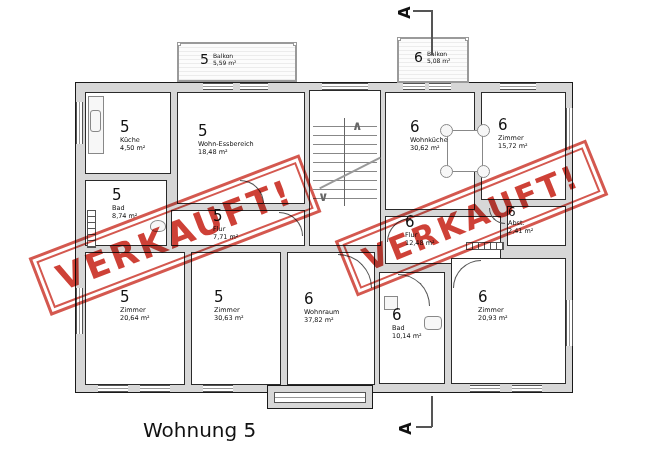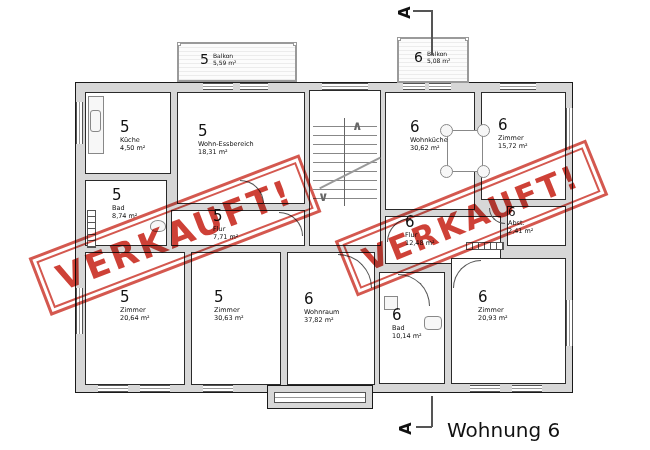--- a/index.html
+++ b/index.html
@@ -171,21 +171,21 @@
     </span>
   </div>
   <div class="rlabel" style="left:120px; top:120px;">
     <div class="rnum">5</div>
     <div class="rname">Küche</div>
     <div class="rarea">4,50 m²</div>
   </div>
   <div class="rlabel" style="left:198px; top:124px;">
     <div class="rnum">5</div>
     <div class="rname">Wohn-Essbereich</div>
-    <div class="rarea">18,31 m²</div>
+    <div class="rarea">18,48 m²</div>
   </div>
   <div class="rlabel" style="left:112px; top:188px;">
     <div class="rnum">5</div>
     <div class="rname">Bad</div>
     <div class="rarea">8,74 m²</div>
   </div>
   <div class="rlabel" style="left:213px; top:209px;">
     <div class="rnum">5</div>
     <div class="rname">Flur</div>
     <div class="rarea">7,71 m²</div>
@@ -251,15 +251,15 @@
   <div class="mline" style="left:416px; top:426px; width:16px; height:1.5px;"></div>
   <div class="marker-a" style="left:399px; top:419px;">A</div>
 
   <div class="stamp stamp-left">
     <div class="stamp-inner">VERKAUFT!</div>
   </div>
   <div class="stamp stamp-right">
     <div class="stamp-inner">VERKAUFT!</div>
   </div>
 
-  <div class="footer-label" style="left:447px; top:418px;">Wohnung 6</div>
+  <div class="footer-label" style="left:143px; top:418px;">Wohnung 5</div>
 
 </div>
 
 </body></html>

